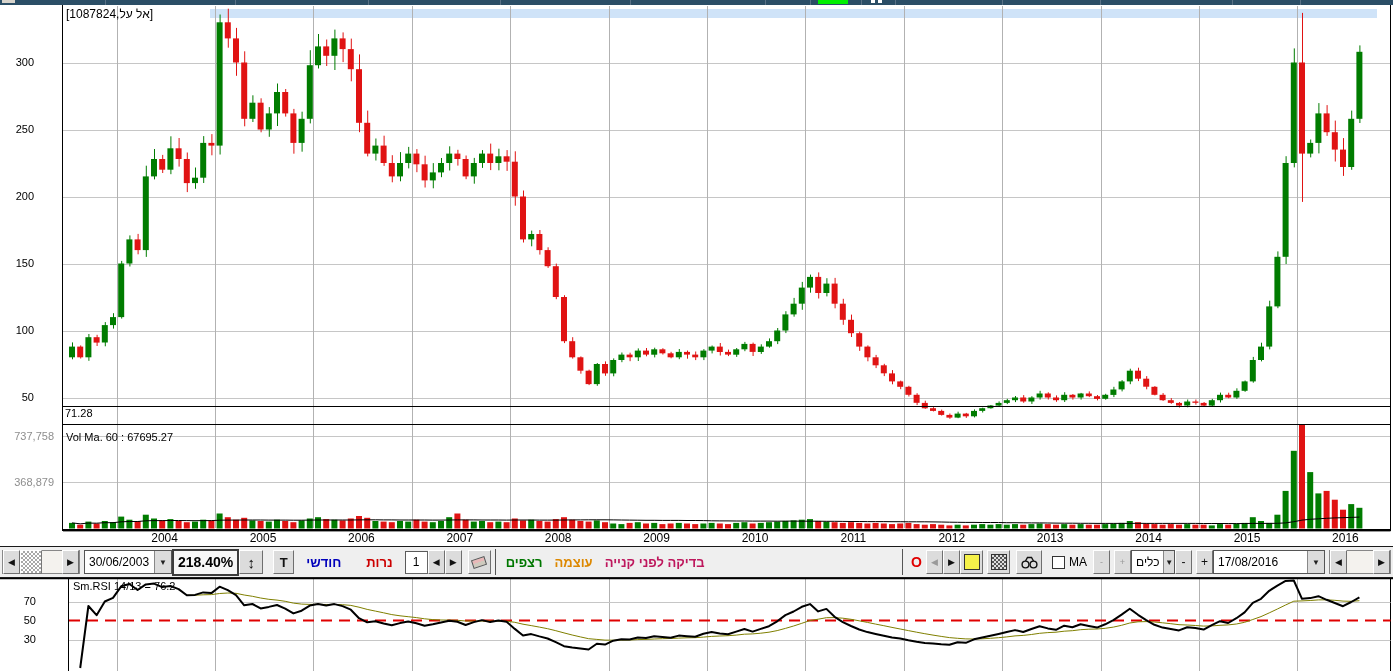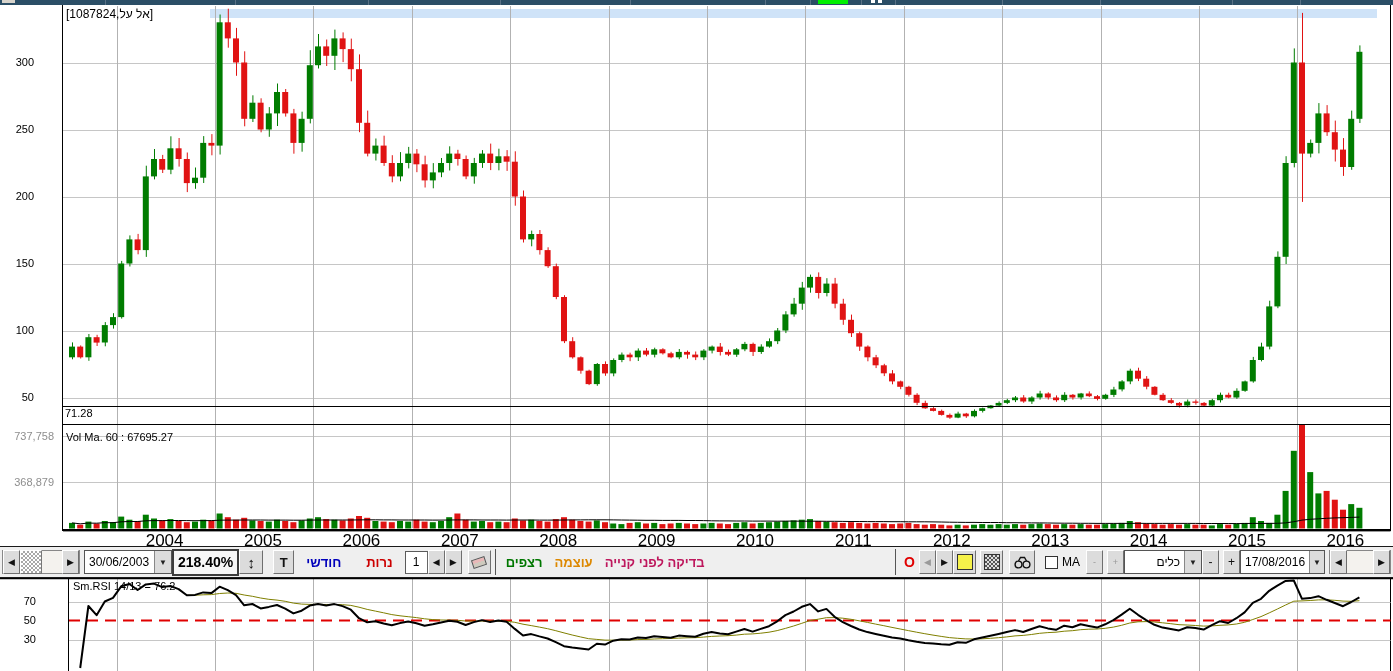--- a/index.html
+++ b/index.html
@@ -12,21 +12,21 @@
   #topstrip .green{position:absolute;left:818px;top:0;width:30px;height:4px;background:#00ef00;}
   #topstrip .speck{position:absolute;top:0;width:4px;height:3px;background:#fff;}
   
   .lbl{position:absolute;color:#000;font-size:11px;white-space:nowrap;}
   .ticker{left:66px;top:7px;font-size:12px;}
   .level{left:65px;top:407px;}
   .volma{left:66px;top:431px;}
   .rsilbl{left:73px;top:580px;}
   .axis-price,.axis-rsi{position:absolute;width:30px;text-align:right;font-size:11px;color:#000;}
   .axis-vol{position:absolute;width:52px;text-align:right;font-size:11px;color:#8e8e8e;}
-  .yearlbl{position:absolute;width:44px;text-align:center;font-size:17px;color:#000;top:531px;}
+  .yearlbl{position:absolute;width:44px;text-align:center;font-size:12px;color:#000;top:531px;}
   #plot{position:absolute;left:0;top:0;}
   
   #toolbar{position:absolute;left:0;top:546px;width:1393px;height:32px;box-sizing:border-box;
     background:#efefef;border-top:1px solid #1a1a1a;border-bottom:1px solid #1a1a1a;
     display:flex;align-items:center;padding:0 2px;font-size:12px;color:#000;}
   .btn{box-sizing:border-box;height:24px;background:#dcdcdc;border:1px solid #777;
     border-top-color:#fff;border-left-color:#fff;border-right-color:#6f6f6f;border-bottom-color:#6f6f6f;
     display:flex;align-items:center;justify-content:center;font-size:9px;color:#111;cursor:default;}
   .btn.sm{width:17px;}
   .btn.dis{color:#999;}
@@ -689,29 +689,29 @@
         <path d="M4.5 5 L6.5 1.5 H10.5 L12.5 5" fill="none" stroke="#111" stroke-width="1.4"></path>
       </svg>
     </div>
 
     <span class="chk gap10"></span>
     <span class="boldpm gap4">MA</span>
 
     <div class="btn sm dis gap6">-</div>
     <div class="btn sm dis gap4">+</div>
 
-    <div class="combo gap8" style="width:78px">
+    <div class="combo gap8" style="width:44px">
       <span class="val" dir="rtl">כלים</span>
       <span class="dd">▼</span>
     </div>
 
     <div class="btn sm gap8 boldpm">-</div>
     <div class="btn sm gap4 boldpm">+</div>
 
-    <div class="combo gap8" style="width:85px">
+    <div class="combo gap8" style="width:112px">
       <span class="val">17/08/2016</span>
       <span class="dd">▼</span>
     </div>
 
     <div class="scrl gap4" style="width:62px">
       <div class="btn sm">
           <span>◀</span>
         </div>
       <div class="track" style="flex:1"></div>
       <div class="btn sm">

